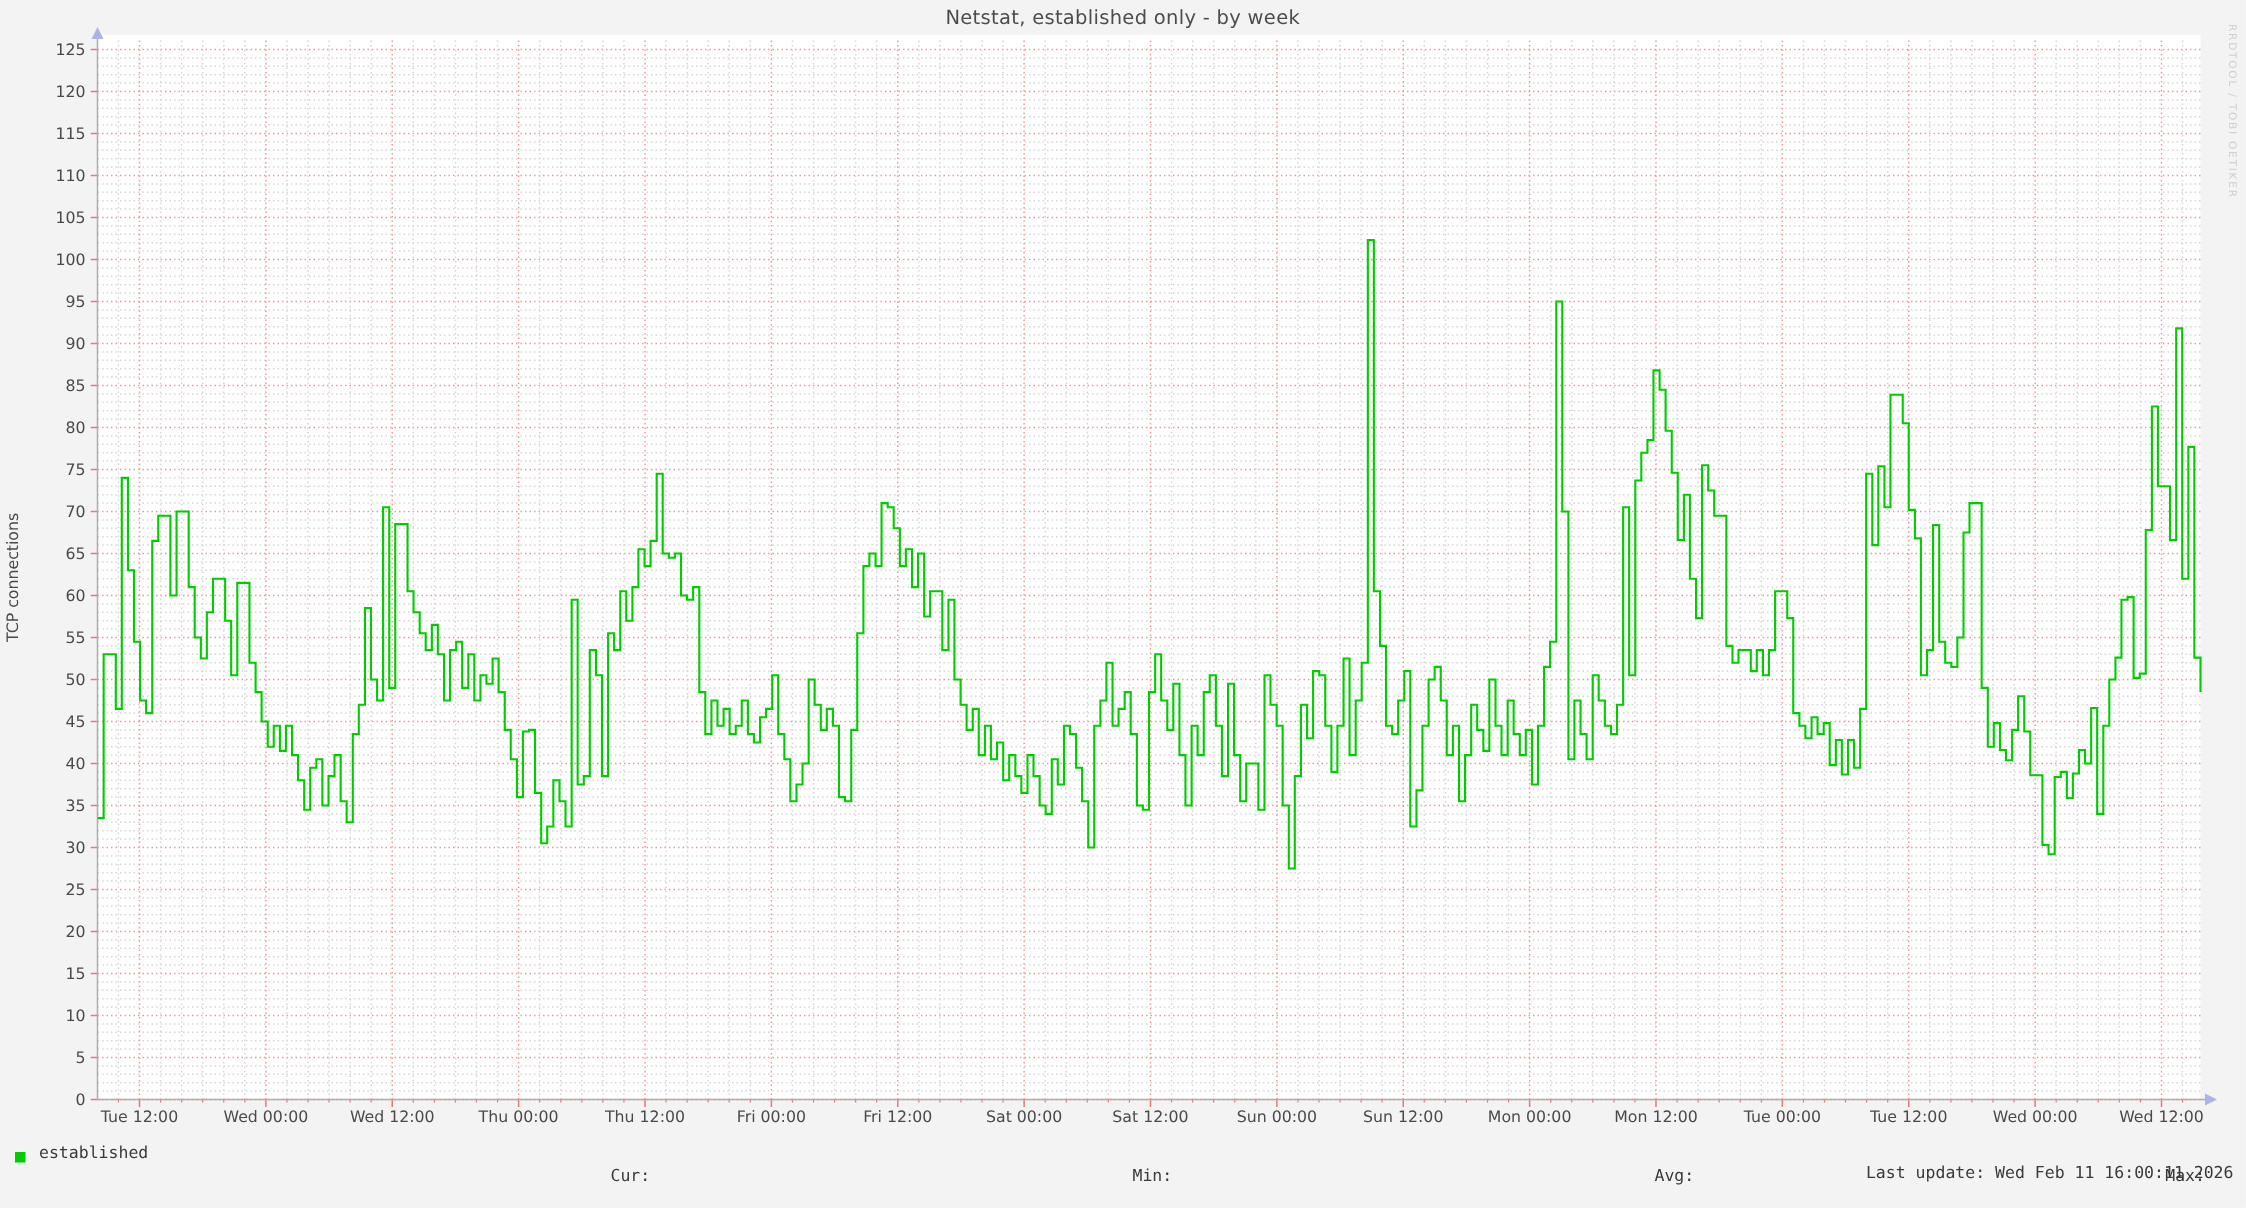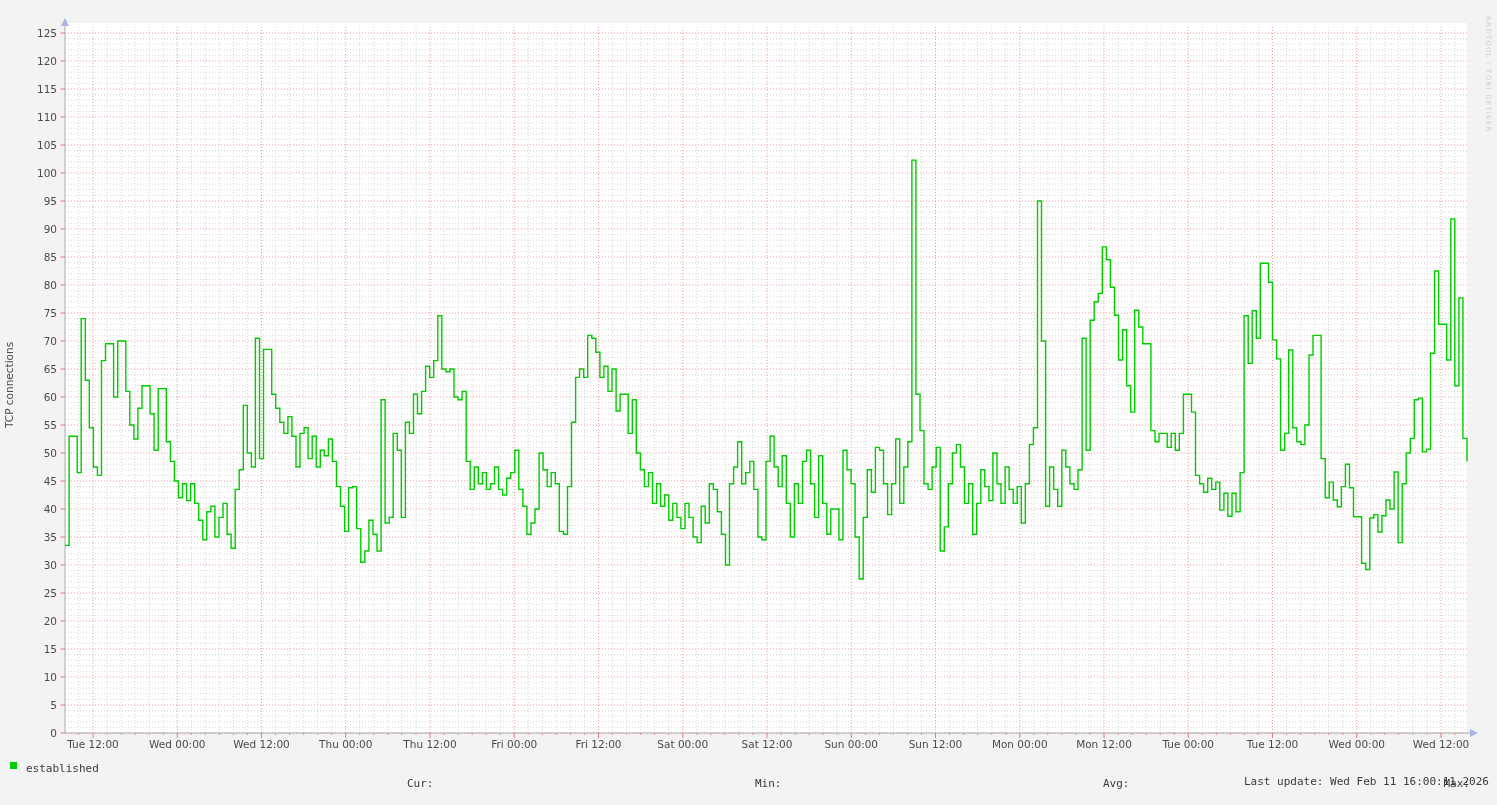--- a/index.html
+++ b/index.html
@@ -19,21 +19,21 @@
   }
   .watermark{
     position:absolute;left:1484px;top:16px;
     writing-mode:vertical-rl;
     font-size:7px;letter-spacing:1.2px;color:#cfcfcf;
   }
   svg{position:absolute;left:0;top:0;}
   .legend-row{
     position:absolute;left:10px;top:762px;
     font-family:"DejaVu Sans Mono", monospace;font-size:11px;color:#3a3a3a;
-    display:flex;align-items:flex-start;
+    display:flex;align-items:flex-end;
   }
   .swatch{
     display:inline-block;width:7px;height:7px;background:#00cc00;
     margin-right:9px;border:1px solid #000;border-width:0;
   }
   .stat-col{
     position:absolute;top:751px;
     font-family:"DejaVu Sans Mono", monospace;font-size:11px;color:#3a3a3a;
     line-height:13px;white-space:pre;
   }
@@ -44,20 +44,21 @@
   }
   .version{
     position:absolute;left:0;right:0;top:787px;text-align:center;
     font-size:9.5px;color:#c9c9c9;
   }
 </style>
 </head>
 <body>
 
 <div class="graph">
+  <div class="title">Netstat, established only - by week</div>
   <div class="watermark">RRDTOOL / TOBI OETIKER</div>
   <div class="ylabel">TCP connections</div>
 
   <svg id="chart" width="1497" height="805" viewBox="0 0 1497 805">
       <rect x="65" y="23" width="1402" height="710" fill="#ffffff"></rect>
       <line x1="65" y1="733" x2="1467" y2="733" stroke="#ef9a9a" stroke-width="1" stroke-dasharray="1,2"></line>
       <line x1="65" y1="727.4" x2="1467" y2="727.4" stroke="#d7d7d7" stroke-width="1" stroke-dasharray="1,2"></line>
       <line x1="65" y1="721.8" x2="1467" y2="721.8" stroke="#d7d7d7" stroke-width="1" stroke-dasharray="1,2"></line>
       <line x1="65" y1="716.2" x2="1467" y2="716.2" stroke="#d7d7d7" stroke-width="1" stroke-dasharray="1,2"></line>
       <line x1="65" y1="710.6" x2="1467" y2="710.6" stroke="#d7d7d7" stroke-width="1" stroke-dasharray="1,2"></line>

